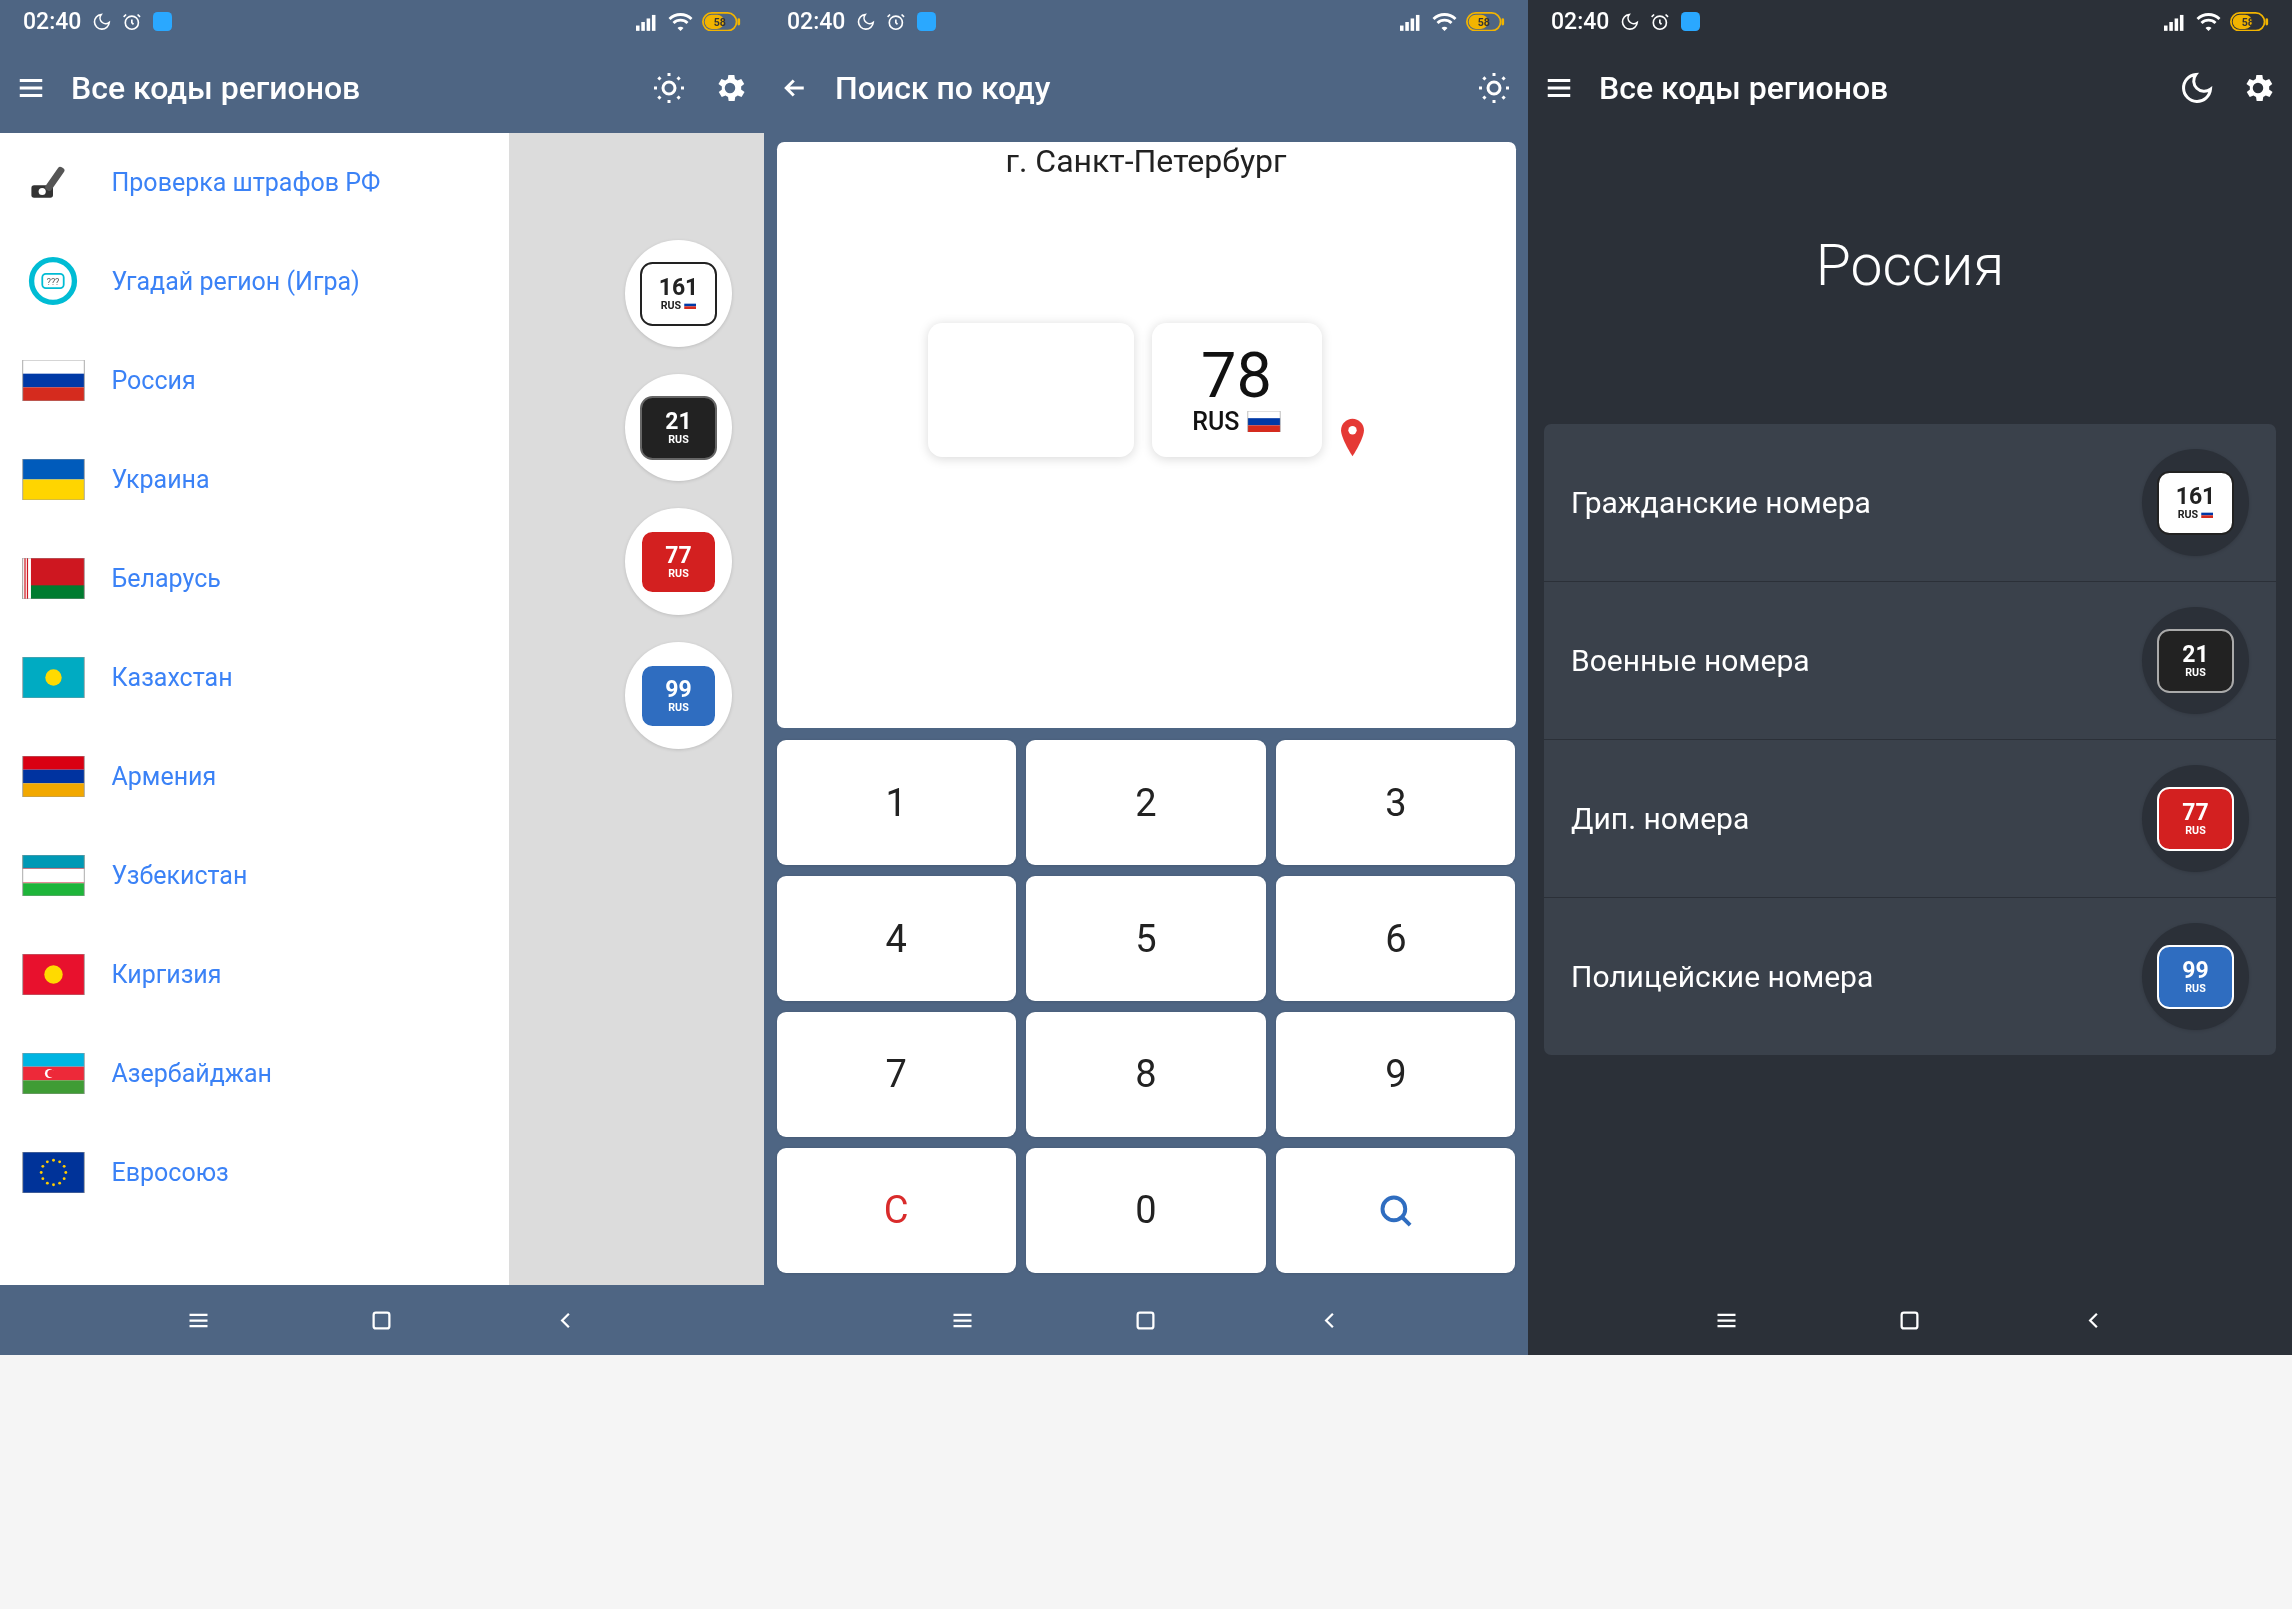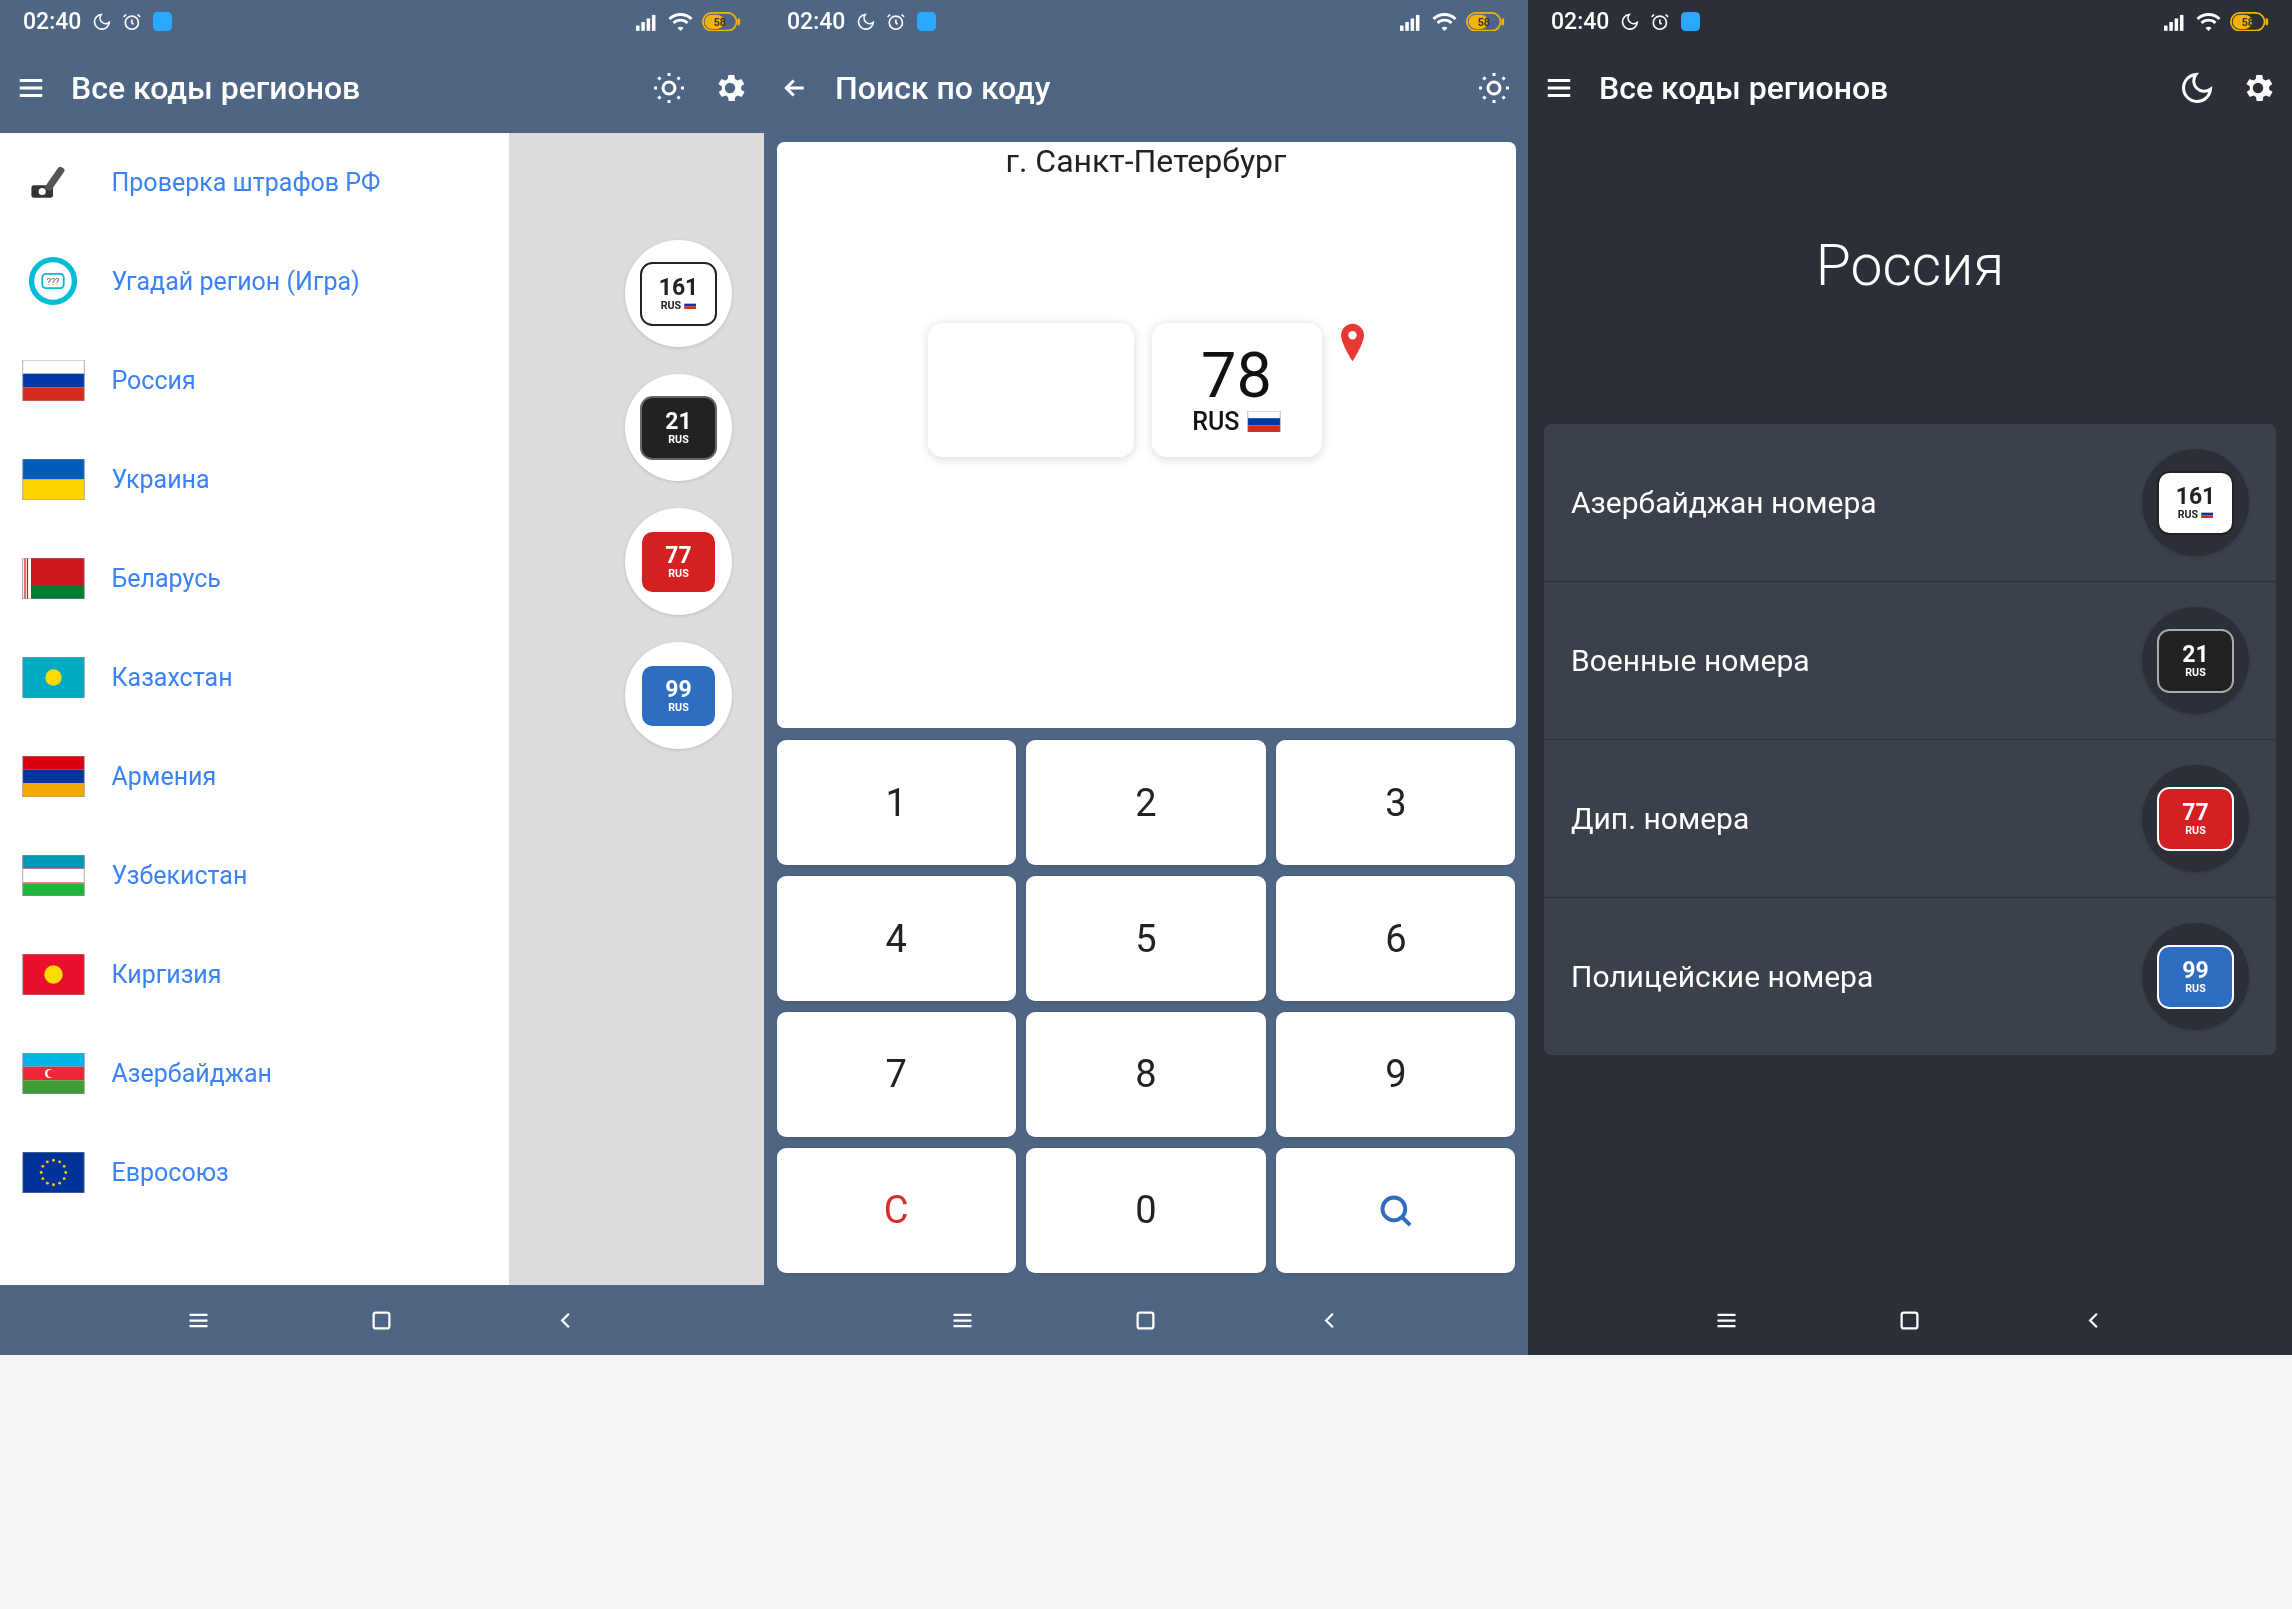--- a/index.html
+++ b/index.html
@@ -140,21 +140,21 @@
     align-items: center;
   }
   .region-name {
     font-size: 32px;
     color: #222;
     text-align: center;
   }
   .plate-display {
     margin-top: 143px;
     display: flex;
-    align-items: flex-start;
+    align-items: flex-end;
     gap: 18px;
   }
   .plate-box-left {
     width: 206px; height: 134px;
     background: #fff;
     border-radius: 14.3px;
     box-shadow: 0 1.8px 10.7px rgba(0,0,0,.15);
   }
   .plate-box-right {
     width: 170px; height: 134px;
@@ -643,21 +643,21 @@
       </svg>
     <svg width="36" height="36" viewBox="0 0 24 24" fill="#fff">
         <path d="M19.4 13a7.8 7.8 0 000-2l2.1-1.6-2-3.4-2.5 1a7.6 7.6 0 00-1.7-1l-.4-2.6h-4l-.4 2.6a7.6 7.6 0 00-1.7 1l-2.5-1-2 3.4L6.6 11a7.8 7.8 0 000 2l-2.1 1.6 2 3.4 2.5-1a7.6 7.6 0 001.7 1l.4 2.6h4l.4-2.6a7.6 7.6 0 001.7-1l2.5 1 2-3.4zM12 15.5A3.5 3.5 0 1115.5 12 3.5 3.5 0 0112 15.5z"></path>
       </svg>
   </div>
 
   <div class="p3-body">
     <div class="p3-header-title">Россия</div>
     <div class="p3-list" id="p3-list">
         <div class="p3-item">
-       <div class="p3-item-label">Азербайджан номера</div>
+       <div class="p3-item-label">Гражданские номера</div>
        <div class="plate-badge" style="background:#2b3038">
       <div class="plate-inner" style="background:#ffffff;border-color:#222;color:#222">
         <div class="plate-num">161</div>
         <div class="plate-sub">
                 <span>RUS</span>
                 <svg class="mini-flag" viewBox="0 0 3 2">
                   <rect width="3" height="2" fill="#fff"></rect>
                   <rect y="0.667" width="3" height="0.667" fill="#0039a6"></rect>
                   <rect y="1.333" width="3" height="0.667" fill="#d52b1e"></rect>
                 </svg>

